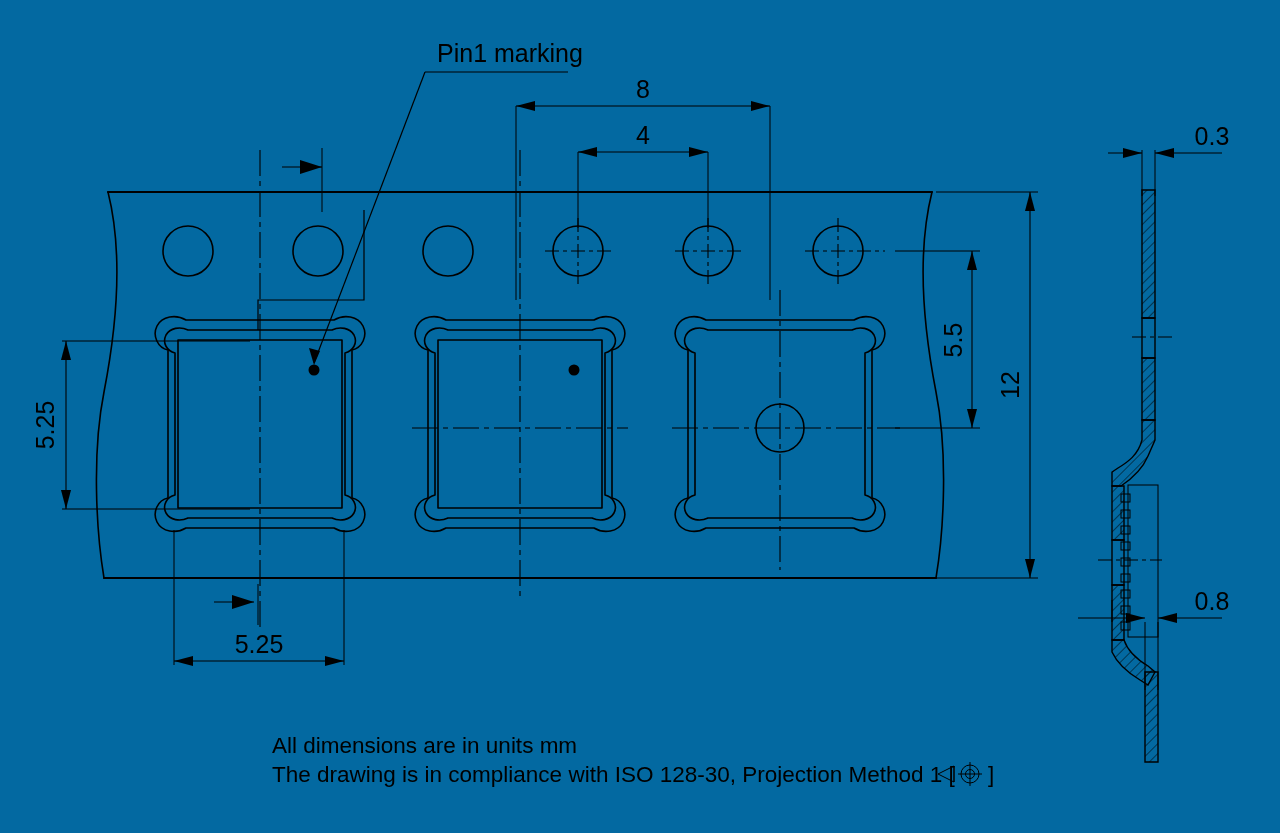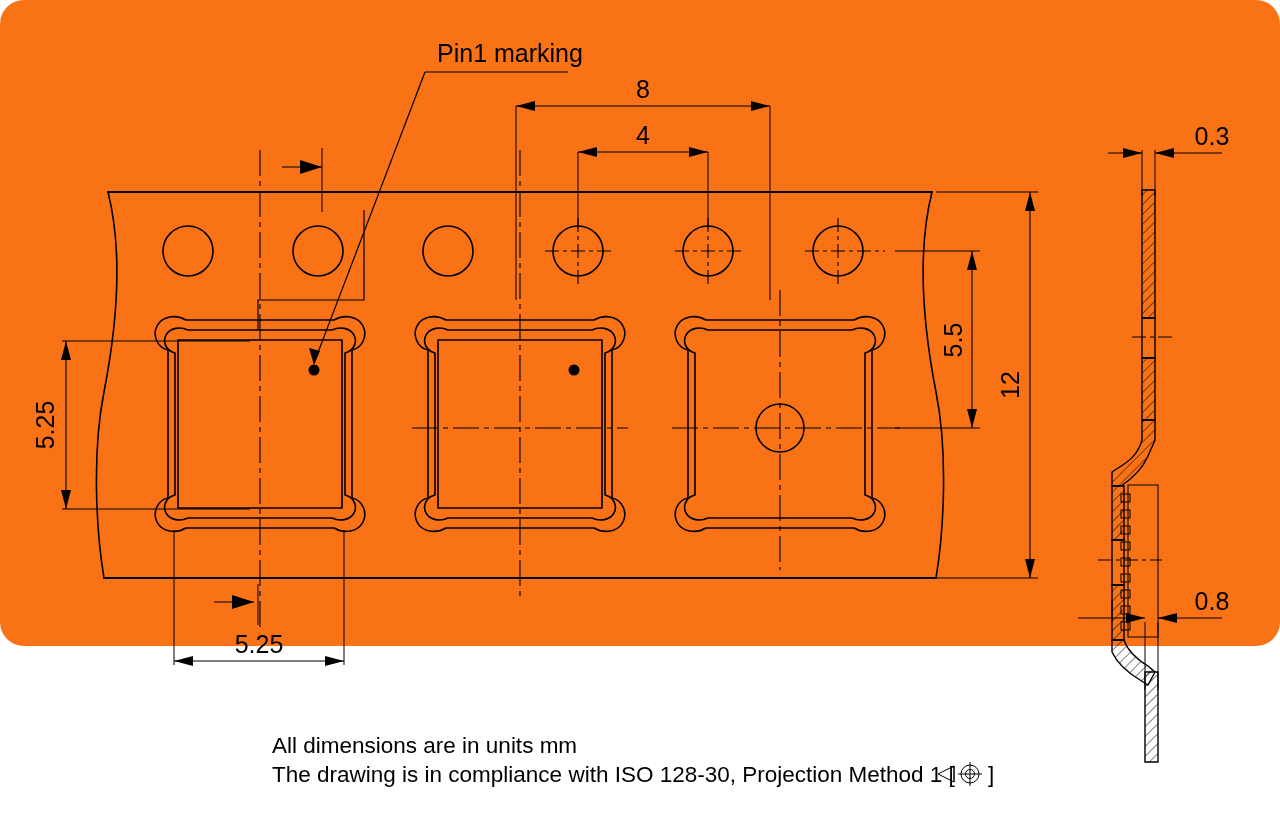--- a/index.html
+++ b/index.html
@@ -10,23 +10,22 @@
   }
   body {
     width: 1280px;
     height: 833px;
     font-family: "Liberation Sans", sans-serif;
     overflow: hidden;
   }
   #drawing-root {
     position: relative;
     width: 1280px;
-    height: 646px;
-    background: #f97316;
-    border-radius: 24px;
+    height: 833px;
+    background: #0369a1;
   }
   svg#tape-drawing {
     display: block;
     width: 1280px;
     height: 833px;
   }
   .ln {
     fill: none;
     stroke: #000000;
     stroke-width: 1.6;

